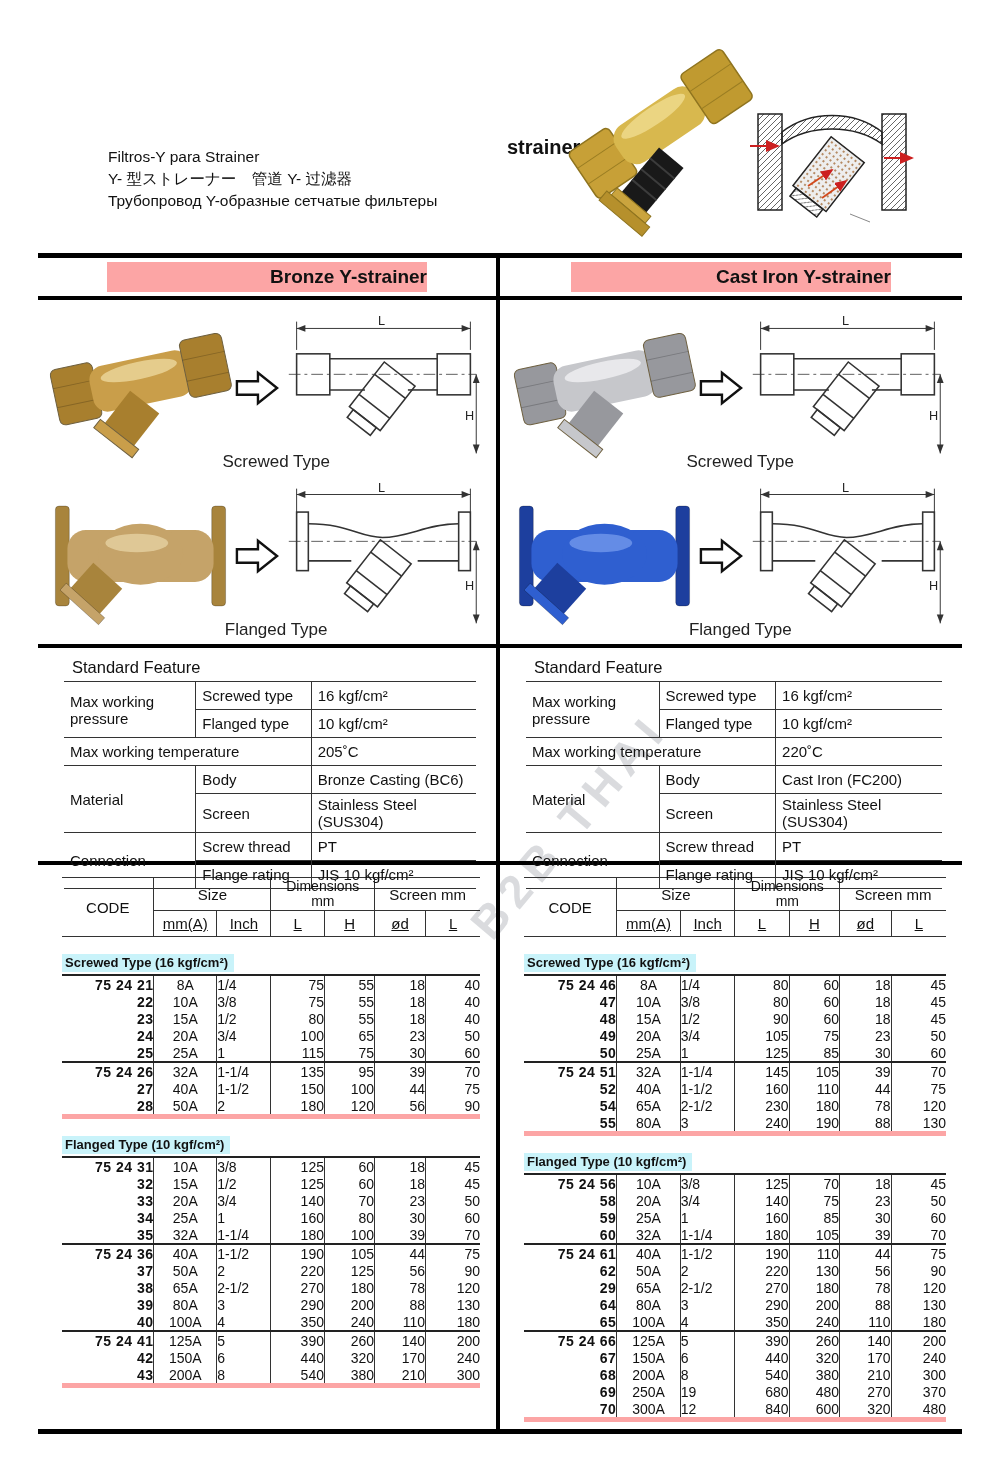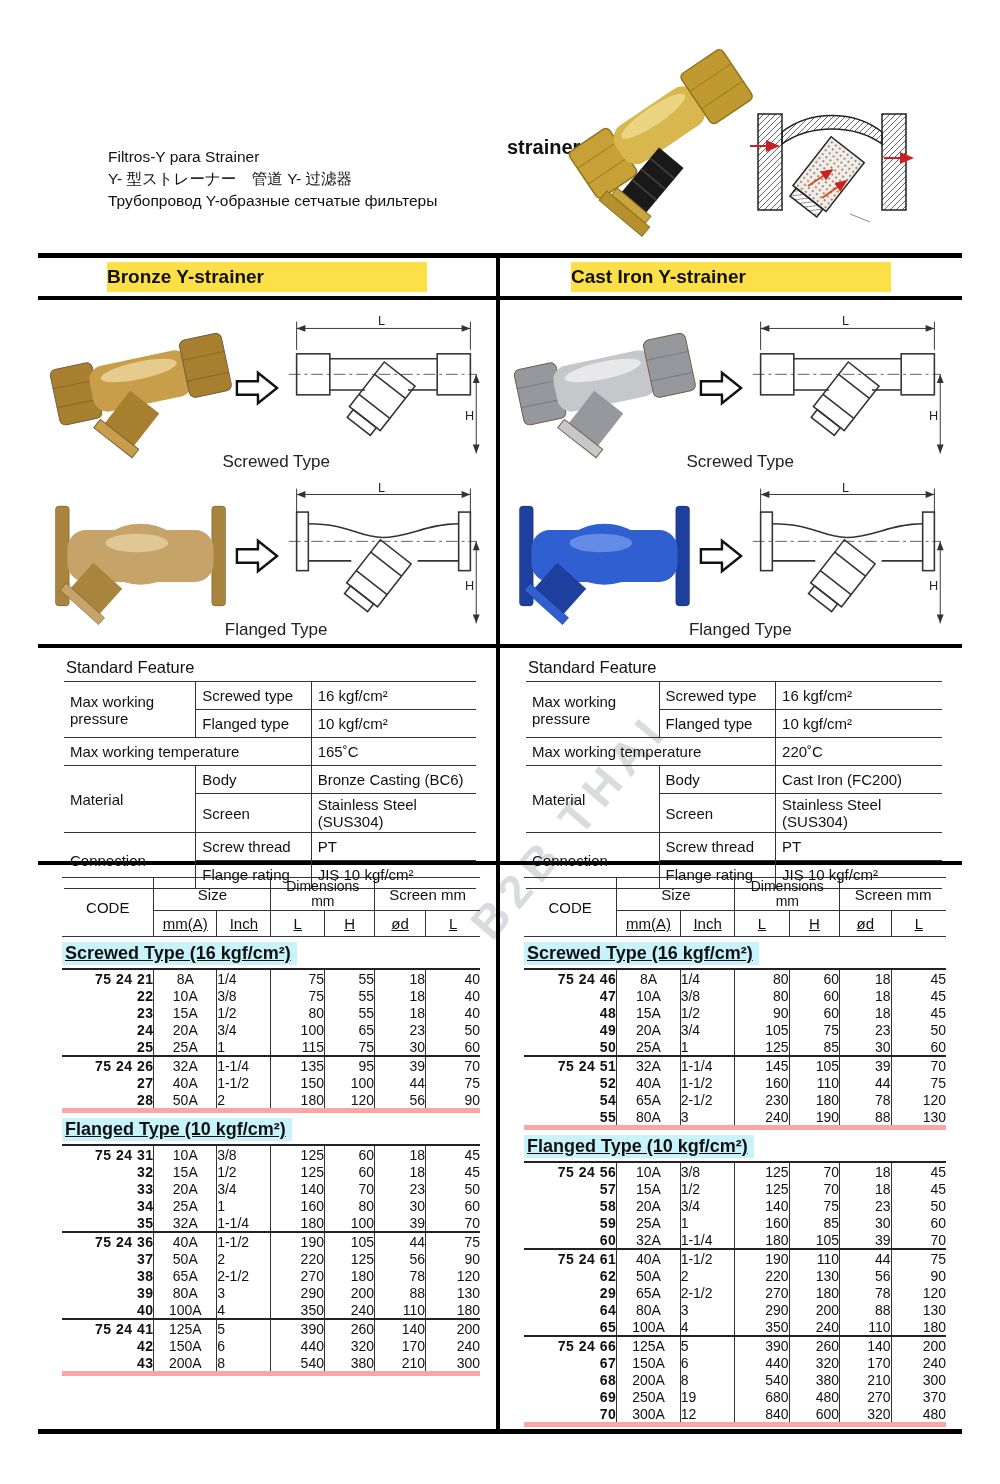--- a/index.html
+++ b/index.html
@@ -23,52 +23,52 @@
   .main{position:absolute;left:38px;top:253px;width:924px;height:1181px;box-sizing:border-box;
         border-top:5px solid #000;border-bottom:5px solid #000;}
   .cols{display:flex;height:100%;}
   .col{width:50%;box-sizing:border-box;}
   .col:first-child{border-right:4px solid #000;}
 
   .col:nth-child(1){--s1:#c99e4a;--s2:#a87f2e;--sh:#ecd79c;--f1:#c5a369;--f2:#a8843c;--fh:#e9d7a9;}
   .col:nth-child(2){--s1:#c6c7cb;--s2:#97989d;--sh:#f0f0f3;--f1:#2f5fd0;--f2:#1d3f9e;--fh:#7aa0ef;}
 
   .col-head{height:42px;box-sizing:border-box;border-bottom:4px solid #000;display:flex;align-items:center;justify-content:center;}
-  .col-head .band{background:#fde047;width:320px;text-align:left;font-weight:bold;font-size:19px;padding:4px 0;}
+  .col-head .band{background:#fca5a5;width:320px;text-align:right;font-weight:bold;font-size:19px;padding:4px 0;}
 
   
   .imgs{height:348px;box-sizing:border-box;border-bottom:4px solid #000;padding-top:4px;}
   .img-row{height:168px;display:flex;align-items:center;justify-content:center;position:relative;}
   .img-row svg.photo{width:185px;height:148px;}
   .img-row svg.big-arrow{width:44px;height:40px;margin:0 2px;}
   .img-row svg.drawing{width:205px;height:150px;}
   .caption{position:absolute;bottom:0px;left:52%;transform:translateX(-50%);font-size:17px;color:#222;}
 
   .ln{fill:none;stroke:#333;stroke-width:1.6;}
   .dim{stroke:#333;stroke-width:1;}
   .cl{stroke:#333;stroke-width:.8;stroke-dasharray:12 4 3 4;fill:none;}
   .dlabel{font-size:13px;fill:#222;}
 
   
   .features{height:217px;box-sizing:border-box;border-bottom:4px solid #000;padding:10px 20px 0 26px;}
-  .features .ftitle{font-size:16.5px;margin:0 0 4px 2px;}
+  .features .ftitle{font-size:16.5px;margin:0 0 4px 8px;}
   table.ftable{width:100%;border-collapse:collapse;font-size:15px;table-layout:fixed;}
   table.ftable td{border-top:1.5px solid #333;border-bottom:1.5px solid #333;padding:2px 6px;height:23px;vertical-align:middle;}
   table.ftable td.vline{border-left:1.5px solid #333;}
   .fc1{width:32%;} .fc2{width:28%;} .fc3{width:40%;}
 
   
   .dtables{padding:12px 16px 0 24px;}
   table.dth{width:100%;border-collapse:collapse;table-layout:fixed;border-left:hidden;border-right:hidden;font-size:15px;}
   table.dth td{border:1.5px solid #333;text-align:center;vertical-align:middle;padding:1px 0;}
   table.dth .sub td{height:23px;text-decoration:underline;}
   .two-line{font-size:14px;line-height:15px;padding:1px 0;}
   .c-code{width:22%;}.c-mm{width:15%;}.c-inch{width:13%;}.c-l{width:12.8%;}.c-h{width:12%;}.c-od{width:12.2%;}.c-sl{width:13%;}
 
-  .section-label{margin:6px 0 4px 0;font-size:18px;font-weight:bold;text-decoration:underline;}
+  .section-label{margin:18px 0 4px 0;font-size:13px;font-weight:bold;}
   .section-label span{background:#c9f3fa;padding:1px 6px 2px 3px;}
 
   table.group-table{width:100%;border-collapse:collapse;table-layout:fixed;border-left:hidden;border-right:hidden;
      border-top:2px solid #222;font-size:14px;}
   .groups .gwrap:last-child table.group-table{border-bottom:5px solid #fca5a5;}
   table.group-table td{border-left:1.5px solid #333;height:17px;line-height:16px;padding:0;vertical-align:middle;}
   td.cell-code{text-align:right;padding-right:24px;font-weight:bold;letter-spacing:.5px;}
   td.cell-mm{text-align:center;}
   td.cell-inch{text-align:left;padding-left:16px;}
   td.num{text-align:right;padding-right:18px;}
@@ -250,21 +250,21 @@
               <td rowspan="2">Max working pressure</td>
               <td class="vline">Screwed type</td>
               <td class="vline">16 kgf/cm²</td>
             </tr>
             <tr>
               <td class="vline">Flanged type</td>
               <td class="vline">10 kgf/cm²</td>
             </tr>
             <tr>
               <td colspan="2">Max working temperature</td>
-              <td class="vline">165˚C</td>
+              <td class="vline">205˚C</td>
             </tr>
             <tr>
               <td rowspan="2">Material</td>
               <td class="vline">Body</td>
               <td class="vline">Bronze Casting (BC6)</td>
             </tr>
             <tr>
               <td class="vline">Screen</td>
               <td class="vline">Stainless Steel (SUS304)</td>
             </tr>
@@ -923,29 +923,20 @@
                     <tr>
                         <td class="cell-code">75 24 56</td>
                         <td class="cell-mm">10A</td>
                         <td class="cell-inch">3/8</td>
                         <td class="num">125</td>
                         <td class="num">70</td>
                         <td class="num">18</td>
                         <td class="num">45</td>
                       </tr>
                         <tr>
-                        <td class="cell-code">57</td>
-                        <td class="cell-mm">15A</td>
-                        <td class="cell-inch">1/2</td>
-                        <td class="num">125</td>
-                        <td class="num">70</td>
-                        <td class="num">18</td>
-                        <td class="num">45</td>
-                      </tr>
-                        <tr>
                         <td class="cell-code">58</td>
                         <td class="cell-mm">20A</td>
                         <td class="cell-inch">3/4</td>
                         <td class="num">140</td>
                         <td class="num">75</td>
                         <td class="num">23</td>
                         <td class="num">50</td>
                       </tr>
                         <tr>
                         <td class="cell-code">59</td>

